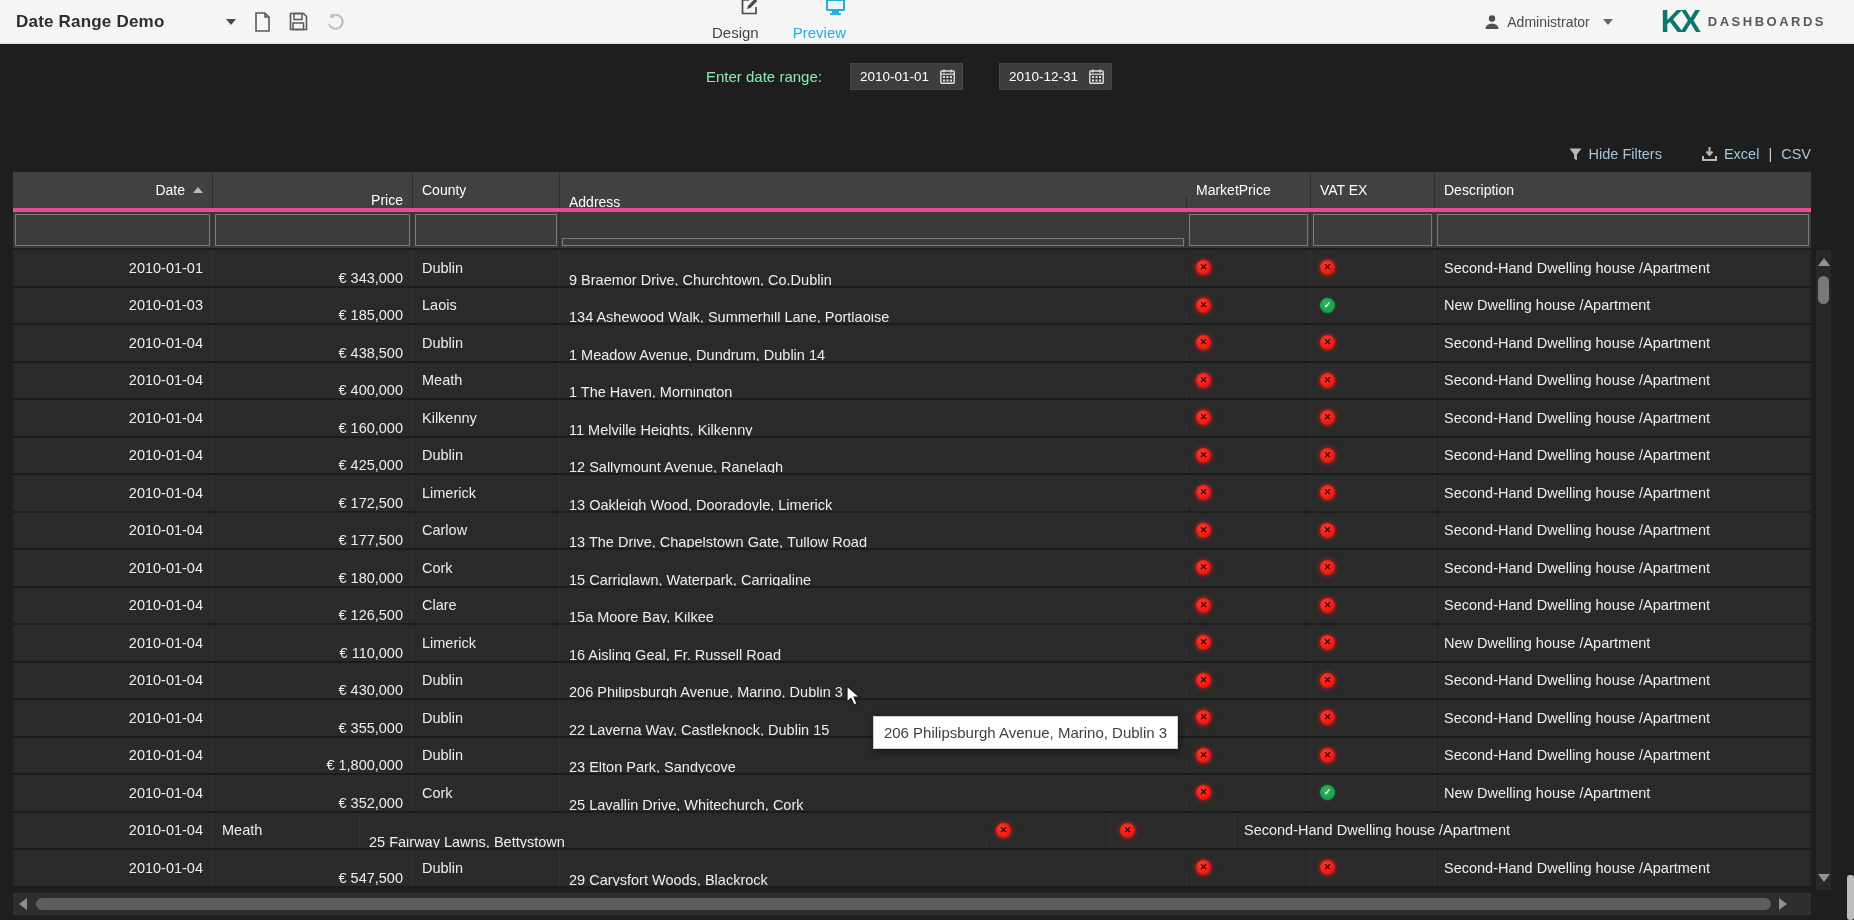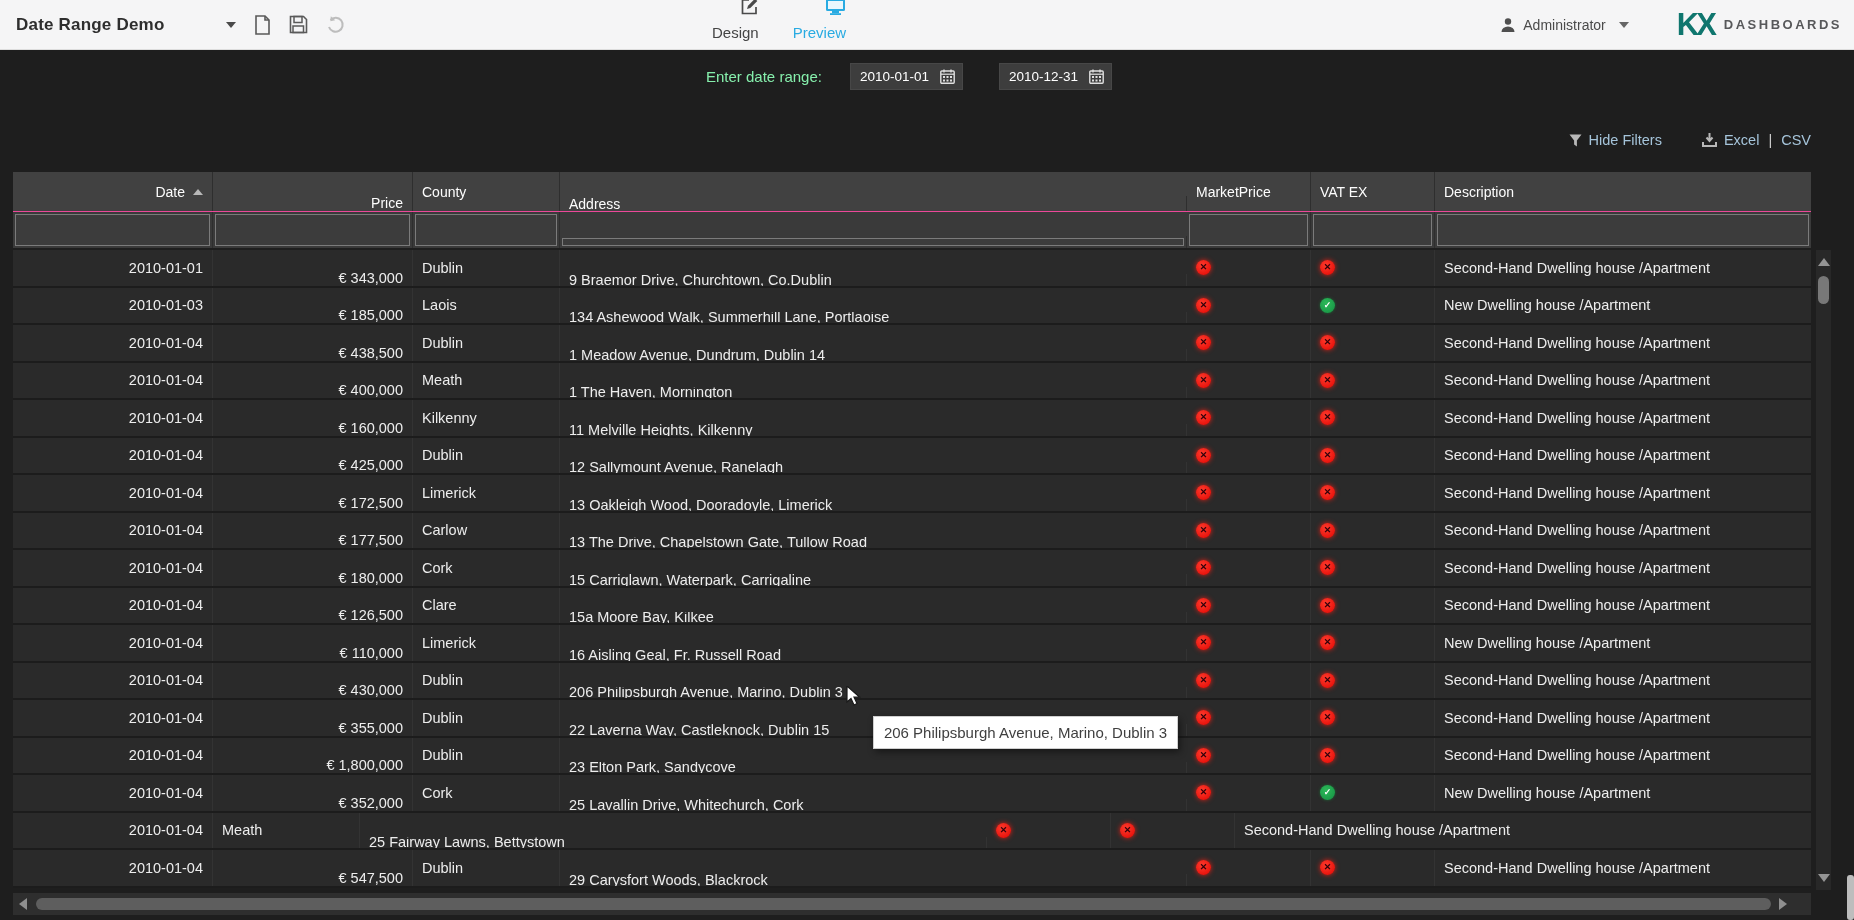--- a/index.html
+++ b/index.html
@@ -6,71 +6,71 @@
   html,body { width:1854px; height:920px; overflow:hidden; }
   body {
     font-family:"Liberation Sans", sans-serif;
     background:#1e1e1e;
     position:relative;
     color:#ededed;
   }
 
   
   .topbar {
-    position:absolute; top:0; left:0; width:1854px; height:50px;
+    position:absolute; top:0; left:0; width:1854px; height:44px;
     background:#f5f5f6; border-bottom:1px solid #dddddd;
     display:flex; align-items:center; justify-content:space-between;
     color:#3c3c3c; z-index:20;
   }
   .topbar-left { display:flex; align-items:center; padding-left:16px; }
   .tb-title { font-size:17px; font-weight:bold; color:#2e2e2e; letter-spacing:.2px; }
   .tb-caret {
     width:0; height:0; margin-left:62px;
     border-left:5px solid transparent; border-right:5px solid transparent;
     border-top:6px solid #4a4a4a; cursor:pointer;
   }
   .tb-iconbtn { margin-left:18px; display:flex; align-items:center; cursor:pointer; }
   .topbar-center {
     position:absolute; left:712px; top:0; height:38px;
     display:flex; align-items:center; gap:34px;
   }
   .tb-mode { display:flex; align-items:flex-end; gap:8px; font-size:15px; color:#444; cursor:pointer;flex-direction:column; }
   .tb-mode.active { color:#29abe2; }
-  .topbar-right { display:flex; align-items:center; padding-right:12px; }
+  .topbar-right { display:flex; align-items:center; padding-right:28px; }
   .tb-user { display:flex; align-items:center; gap:7px; font-size:14px; color:#4a4a4a; cursor:pointer; }
   .tb-user .tb-caret { margin-left:6px; border-top-color:#666; }
   .brand { display:flex; align-items:center; margin-left:48px; }
   .brand-kx { font-size:31px; font-weight:900; color:#0f766e; letter-spacing:-3px; font-style:normal; }
   .brand-dash { font-size:13px; font-weight:bold; color:#57585a; letter-spacing:2.5px; margin-left:10px; }
 
   
   .daterange-row { position:absolute; top:63px; left:706px; display:flex; align-items:center; }
   .dr-label { font-size:15px; color:#86efac; width:122px; }
   .dr-input {
     margin-left:22px; width:113px; height:27px; background:#3d3d3d;
     display:flex; align-items:center; justify-content:space-between;
     padding:0 7px 0 9px; color:#ffffff; font-size:13.5px; cursor:pointer;
     border:1px solid #474747;
   }
   .dr-input + .dr-input { margin-left:36px; }
 
   
   .table-toolbar {
-    position:absolute; top:128px; left:13px; width:1798px; height:24px;
+    position:absolute; top:142px; left:13px; width:1798px; height:24px;
     display:flex; justify-content:flex-end; align-items:center; gap:40px;
     font-size:14.5px; color:#a5c4da;
   }
   .tt-link { display:flex; align-items:center; gap:7px; cursor:pointer; }
   .tt-sep { color:#cfcfcf; margin:0 2px; }
   .tt-export span { cursor:pointer; }
 
   
   .grid { position:absolute; top:172px; left:13px; width:1798px; }
   .tr { display:flex; width:1798px; }
-  .th-row { height:40px; background:#414141; border-bottom:1px solid #ec4899; }
+  .th-row { height:40px; background:#414141; border-bottom:4px solid #ec4899; }
   .th {
     display:flex; align-items:center; font-size:14px; color:#fdfdfd;
     border-right:1px solid #2e2e2e; padding:0 9px; cursor:pointer;
   }
   .filter-row { height:38px; background:#3a3a3a; border-bottom:2px solid #1e1e1e; }
   .filter-cell { border-right:1px solid #2e2e2e; padding:2px 2px; }
   .filter-box {
     width:100%; height:100%; background:#3c3c3c;
     border:1px solid #7b7b7b; cursor:text;
   }

